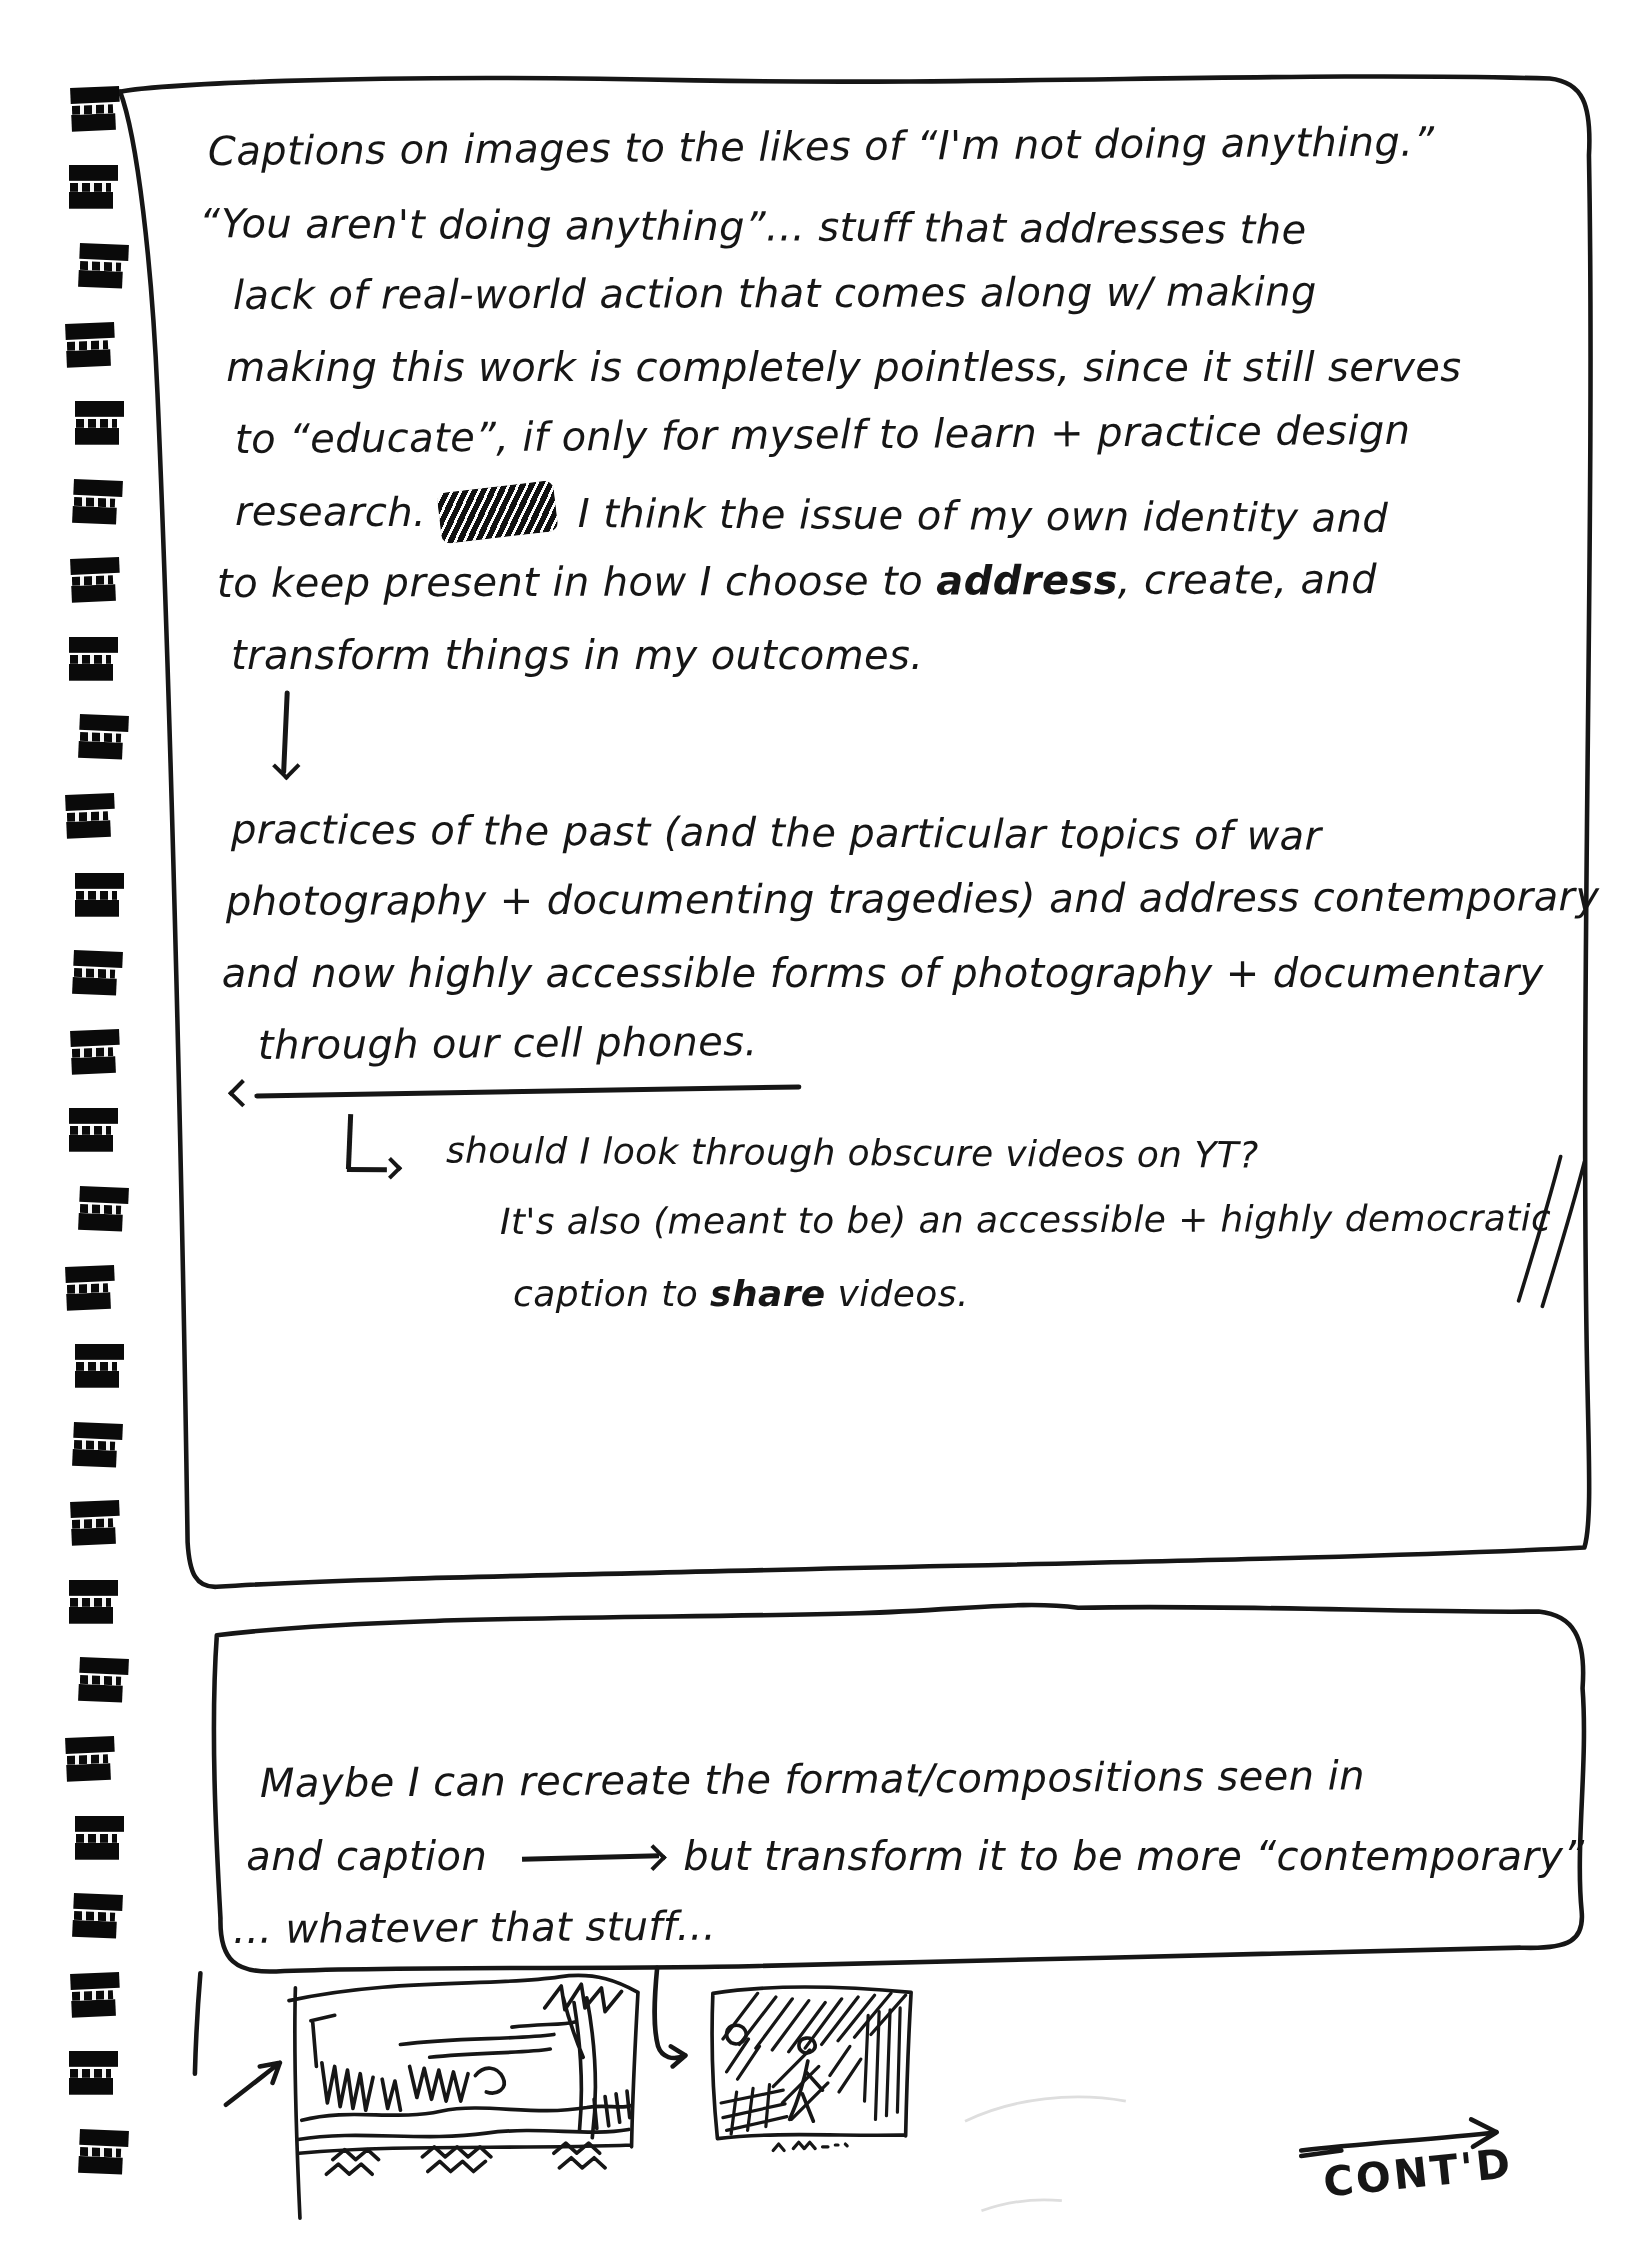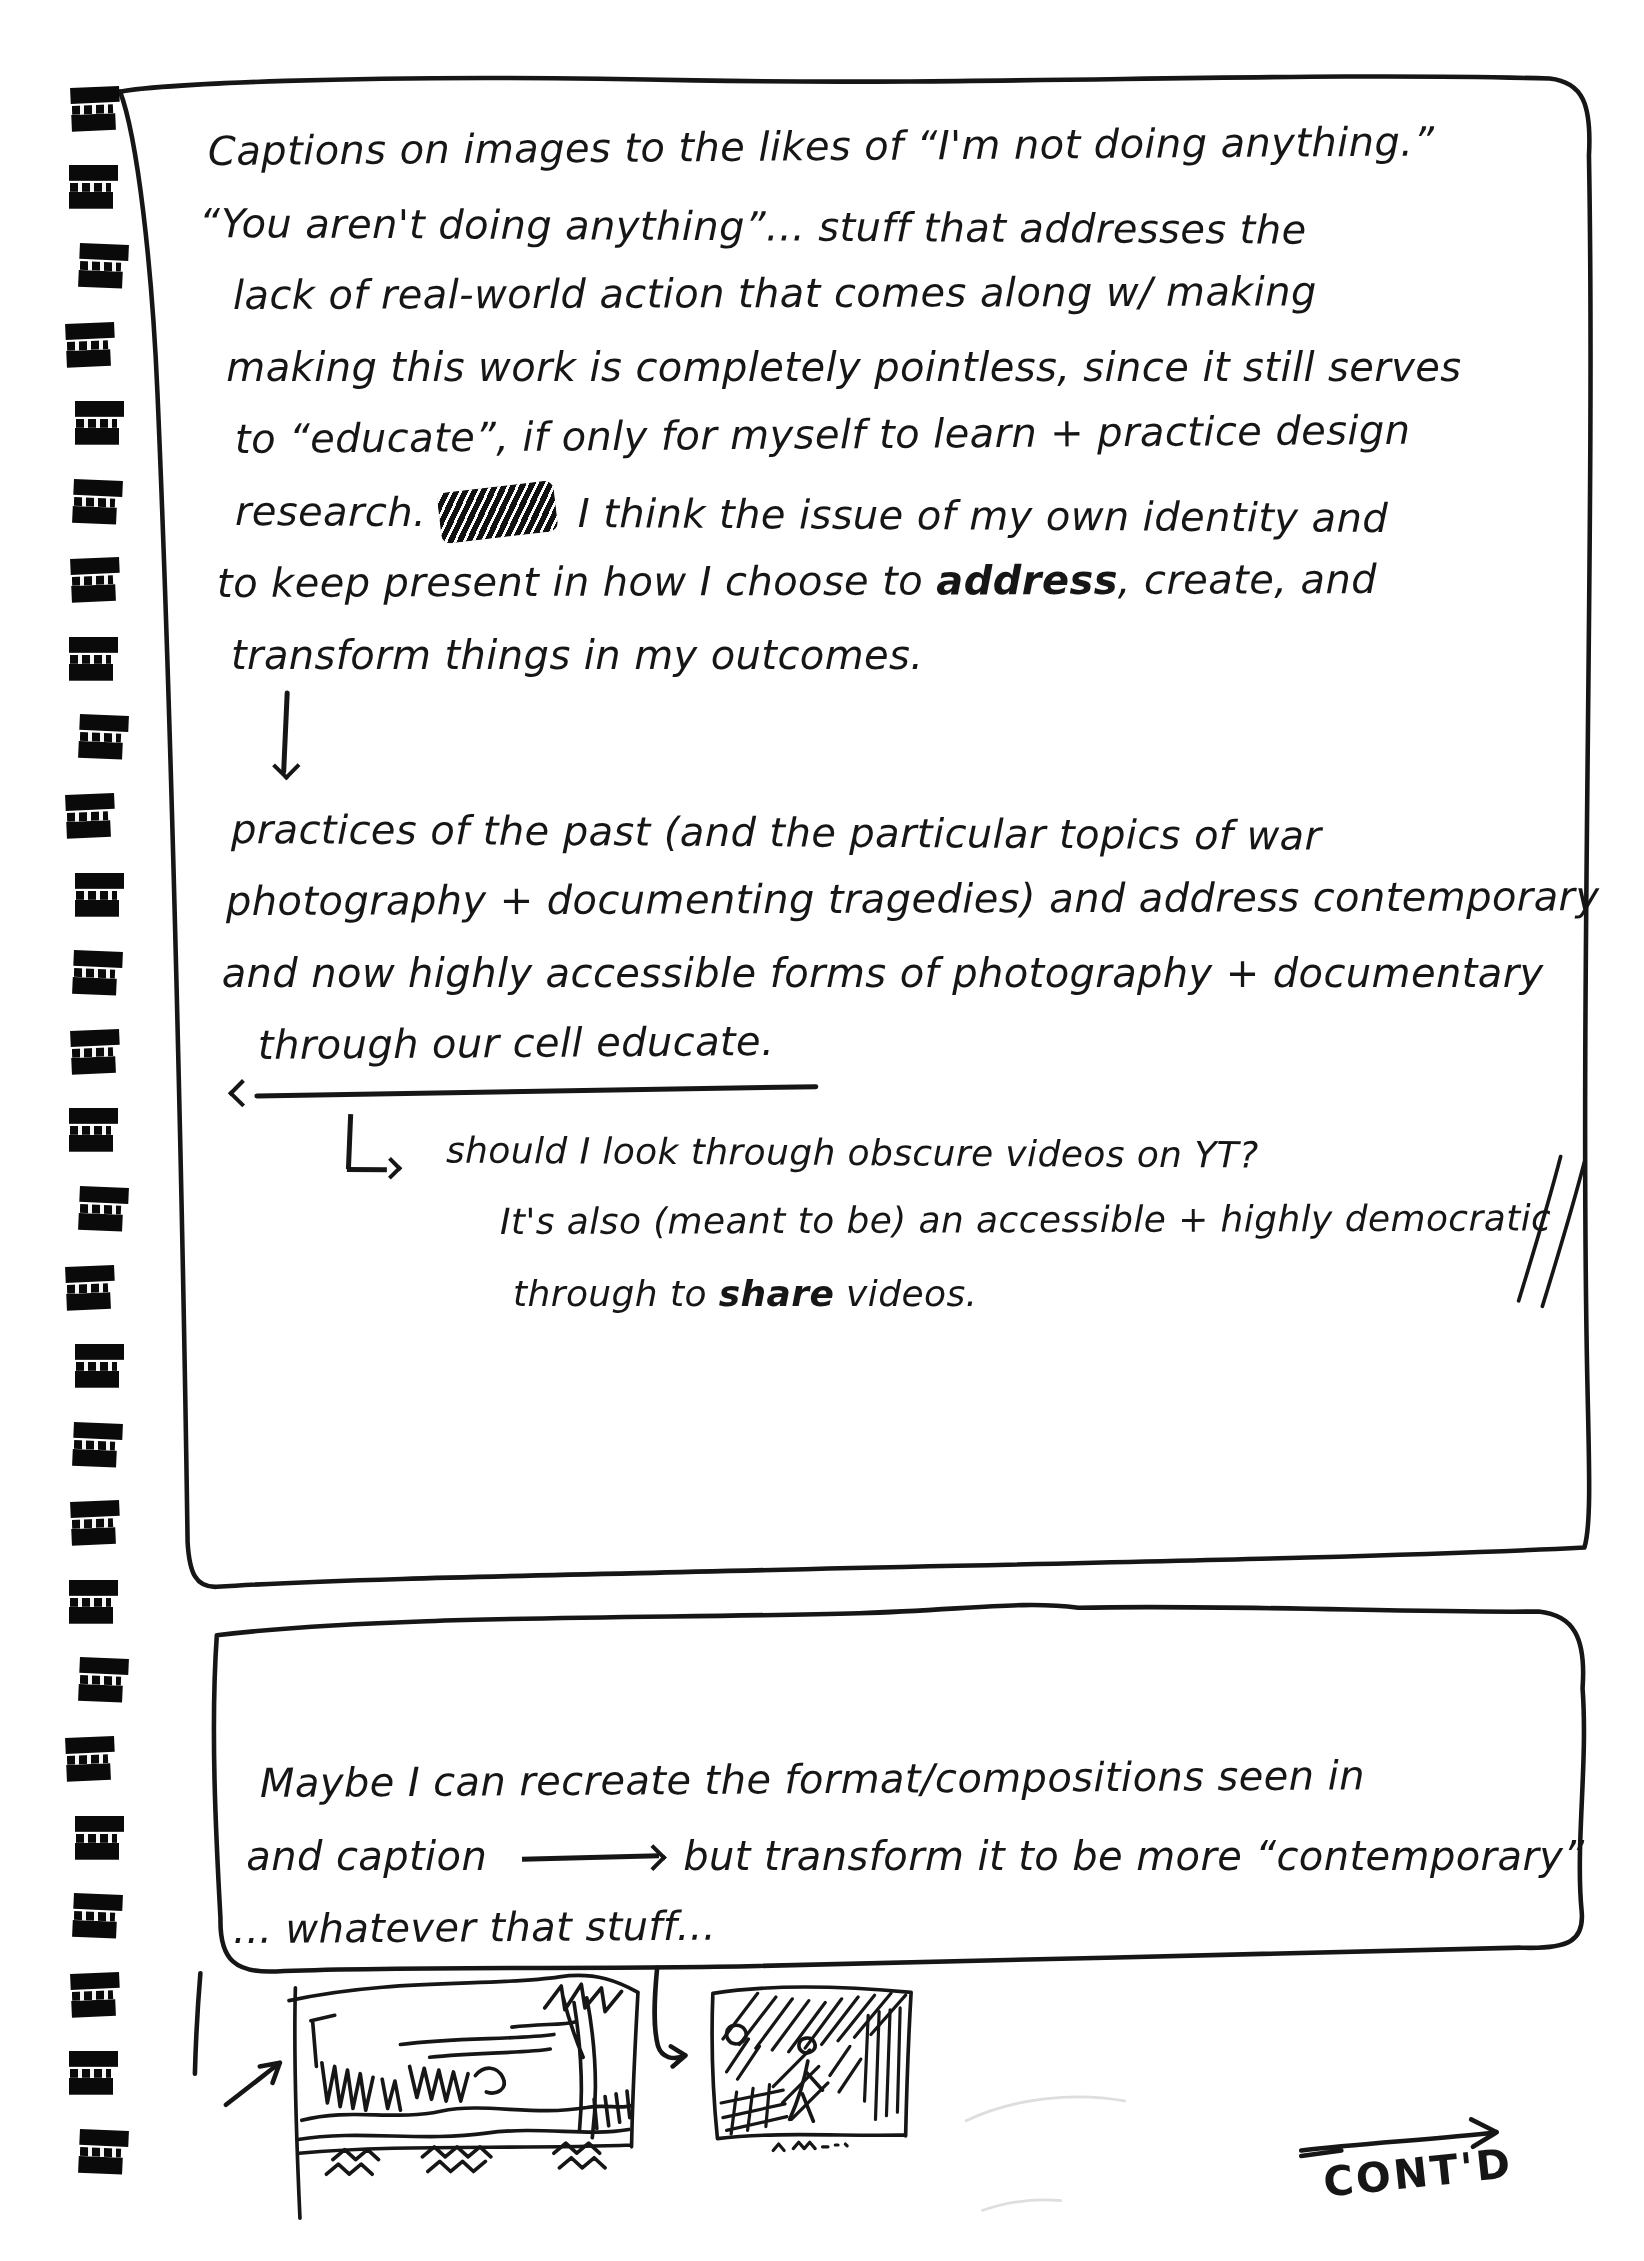--- a/index.html
+++ b/index.html
@@ -192,28 +192,28 @@
       <span>to keep present in how I choose to </span><span class="ovr">address</span><span>, create, and</span>
     </div>
     <div class="ln m25">transform things in my outcomes.</div>
     <div class="ln arrowline">
       <span class="darrow"></span>
     </div>
     <div class="ln m25">practices of the past (and the particular topics of war</div>
     <div class="ln m20">photography + documenting tragedies) and address contemporary</div>
     <div class="ln m15">and now highly accessible forms of photography + documentary</div>
     <div class="ln m55">
-      <span class="ul-line"><span>through our cell educate.</span></span>
+      <span class="ul-line"><span>through our cell phones.</span></span>
     </div>
     <div class="ln small m152 gap-top-lg">
       <span class="branch"><i class="bh"></i></span><span>should I look through obscure videos on YT?</span>
     </div>
     <div class="ln small m320">It's also (meant to be) an accessible + highly democratic</div>
     <div class="ln small m334">
-      <span>through to </span><span class="ovr">share</span><span> videos.</span>
+      <span>caption to </span><span class="ovr">share</span><span> videos.</span>
     </div>
   </div>
 
   <div id="note2" class="hand">
     <div class="ln">Maybe I can recreate the format/compositions seen in</div>
     <div class="ln mn15">
       <span>and caption</span><span class="larrow"></span><span>but transform it to be more “contemporary”</span>
     </div>
     <div class="ln mn30">... whatever that stuff...</div>
   </div>

